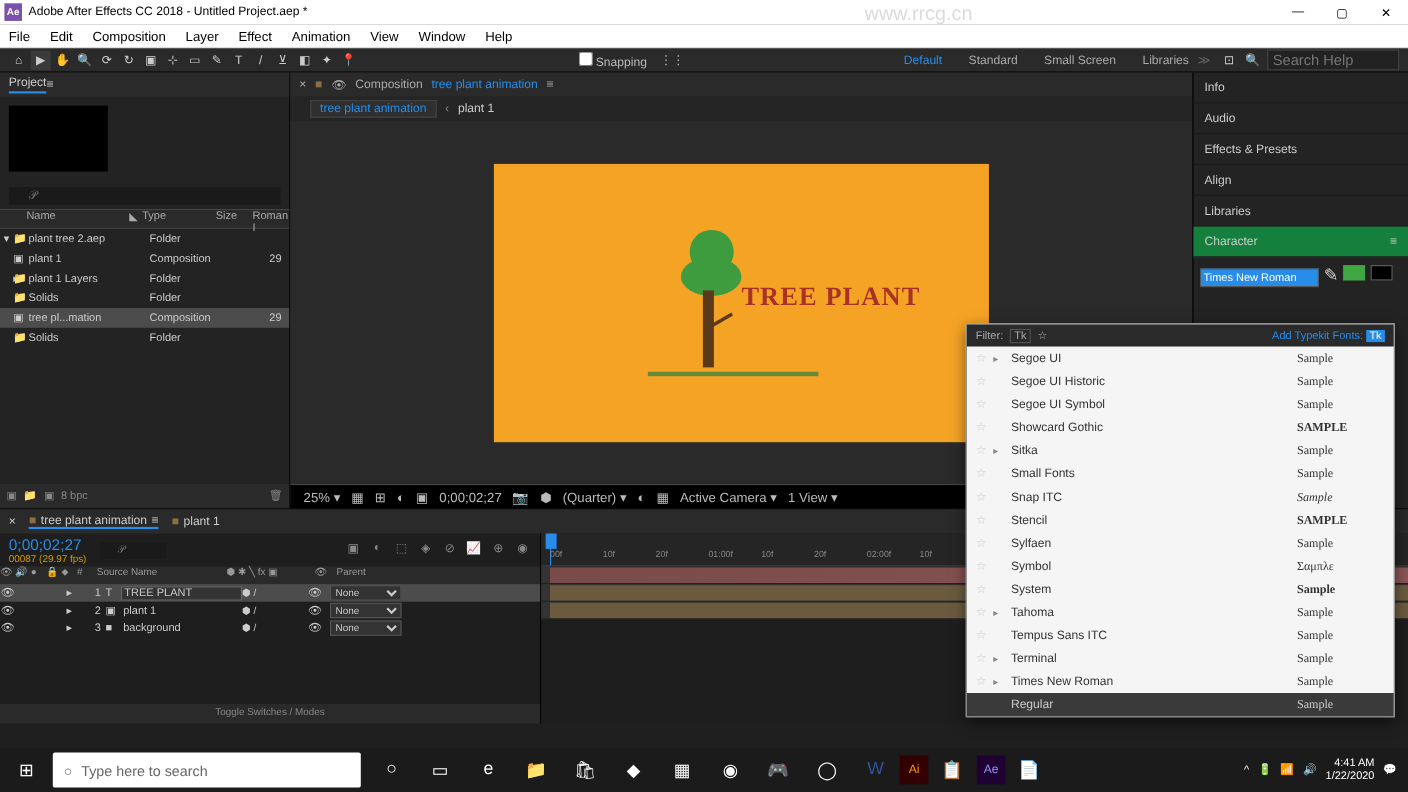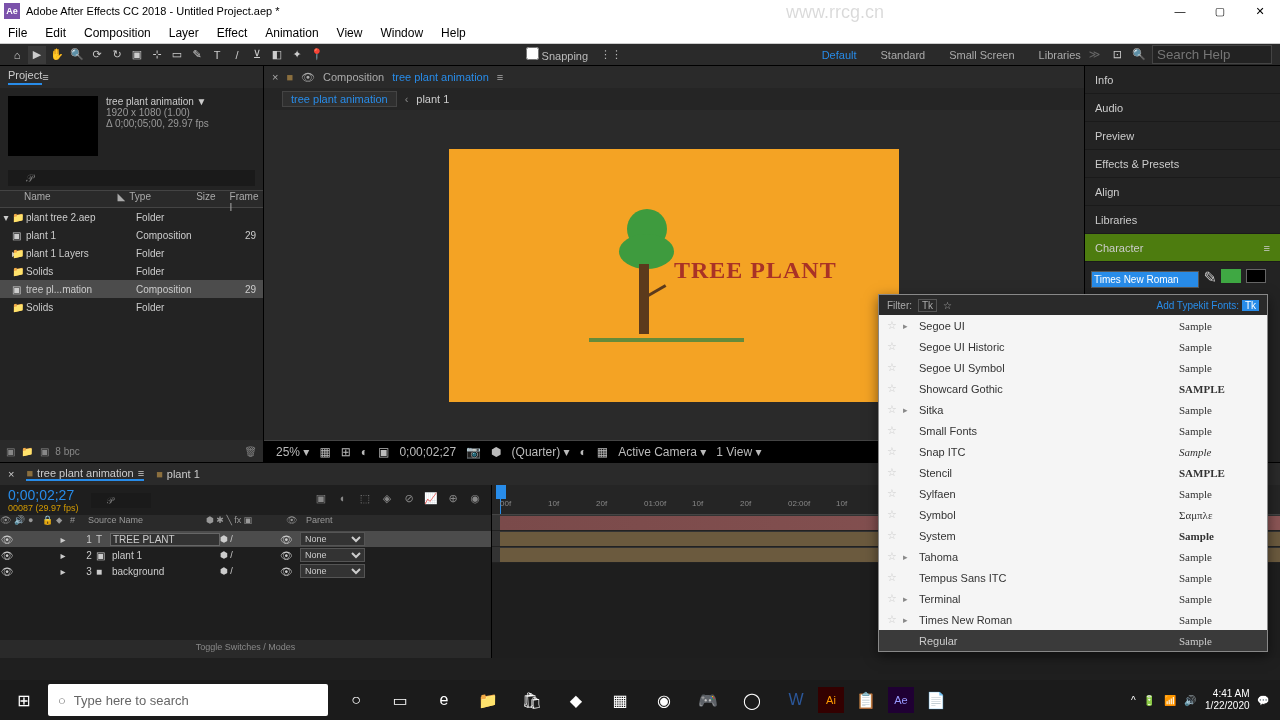--- a/index.html
+++ b/index.html
@@ -56,21 +56,21 @@
 .tree-foliage::before, .tree-foliage::after { content: ''; position: absolute; border-radius: 50%; background: #3e9b3e; }
 .tree-foliage::before { width: 40px; height: 40px; left: 8px; top: 0; }
 .tree-foliage::after { width: 55px; height: 35px; left: 0; top: 25px; }
 .tree-branch { position: absolute; width: 20px; height: 3px; background: #5b3a1c; left: 28px; top: 80px; transform: rotate(-30deg); }
 .canvas-text { position: absolute; left: 225px; top: 108px; font-family: serif; font-size: 24px; color: #a93226; font-weight: bold; letter-spacing: 1px; }
 .ground-line { position: absolute; bottom: 60px; left: 140px; width: 155px; height: 4px; background: #658b3a; }
 .viewer-controls { height: 22px; background: #000000; display: flex; align-items: center; font-size: 12px; color: #bbb; padding: 0 12px; gap: 10px; border-top: 1px solid #444; }
 
 .right-panels { width: 196px; background: #232323; border-left: 1px solid #000; }
 .rp-item { height: 28px; border-bottom: 1px solid #1a1a1a; display: flex; align-items: center; padding: 0 10px; font-size: 11px; color: #ccc; cursor: pointer; }
-.rp-item.expanded { background: #4d7c0f; }
+.rp-item.expanded { background: #15803d; }
 .char-panel { padding: 6px; }
 .font-select { width: 108px; background: #288ce9; color: #fff; border: 1px solid #555; font-size: 10px; padding: 2px; }
 .color-box { width: 20px; height: 14px; display: inline-block; }
 
 .timeline-area { height: 196px; background: #1e1e1e; display: flex; flex-direction: column; border-top: 1px solid #000; }
 .tl-tabs { height: 22px; background: #2a2a2a; display: flex; align-items: center; font-size: 11px; color: #ccc; padding: 0 8px; gap: 12px; }
 .tl-tabs .tab { display: flex; align-items: center; gap: 4px; }
 .tl-tabs .tab.active { border-bottom: 2px solid #288ce9; }
 .tl-left { width: 492px; border-right: 1px solid #000; display: flex; flex-direction: column; }
 .tl-time-display { display: flex; align-items: center; padding: 0 8px; gap: 12px; height: 30px; }
@@ -181,33 +181,28 @@
   <span style="margin:0 6px;color:#888">🔍</span>
   <input class="search-box" placeholder="Search Help" style="">
 </div>
 
 <div class="main-area">
 
   <div class="project-panel">
     <div class="panel-tab"><span>Project</span> ≡</div>
     <div class="project-info">
       <div class="project-thumb"></div>
-      <div>
-        <div style="color:#ccc">tree plant animation ▼</div>
-        <div>1920 x 1080 (1.00)</div>
-        <div>Δ 0;00;05;00, 29.97 fps</div>
-      </div>
     </div>
     <div class="project-search"><input placeholder="𝒫" style=""></div>
     <div class="project-cols">
       <div class="col-name">Name</div>
       <div style="width:14px">◣</div>
       <div class="col-type">Type</div>
       <div class="col-size">Size</div>
-      <div class="col-frame">Frame I</div>
+      <div class="col-frame">Roman I</div>
     </div>
     <div class="project-items" id="project-items">
         <div class="p-item">
           <span class="fold" style="padding-left:0px">▾</span>
           <span class="icon">📁</span>
           <span class="name">plant tree 2.aep</span>
           <span class="label"><span class="lbl-sq"></span></span>
           <span class="type">Folder</span>
           <span class="size"></span>
         </div>
@@ -299,21 +294,20 @@
       <span>▦</span>
       <span><span>Active Camera</span> ▾</span>
       <span><span>1 View</span> ▾</span>
     </div>
   </div>
 
   <div class="right-panels">
     <div id="right-panels-list">
         <div class="rp-item">Info</div>
         <div class="rp-item">Audio</div>
-        <div class="rp-item">Preview</div>
         <div class="rp-item">Effects &amp; Presets</div>
         <div class="rp-item">Align</div>
         <div class="rp-item">Libraries</div>
         <div class="rp-item expanded">Character<span style="margin-left: auto;">≡</span></div>
       </div>
     <div class="char-panel">
       <input class="font-select" value="Times New Roman" style="">
       <span style="color:#ccc">✎</span>
       <span class="color-box" style="background:#3fa843"></span>
       <span class="color-box" style="background:#000;border:1px solid #666"></span>

